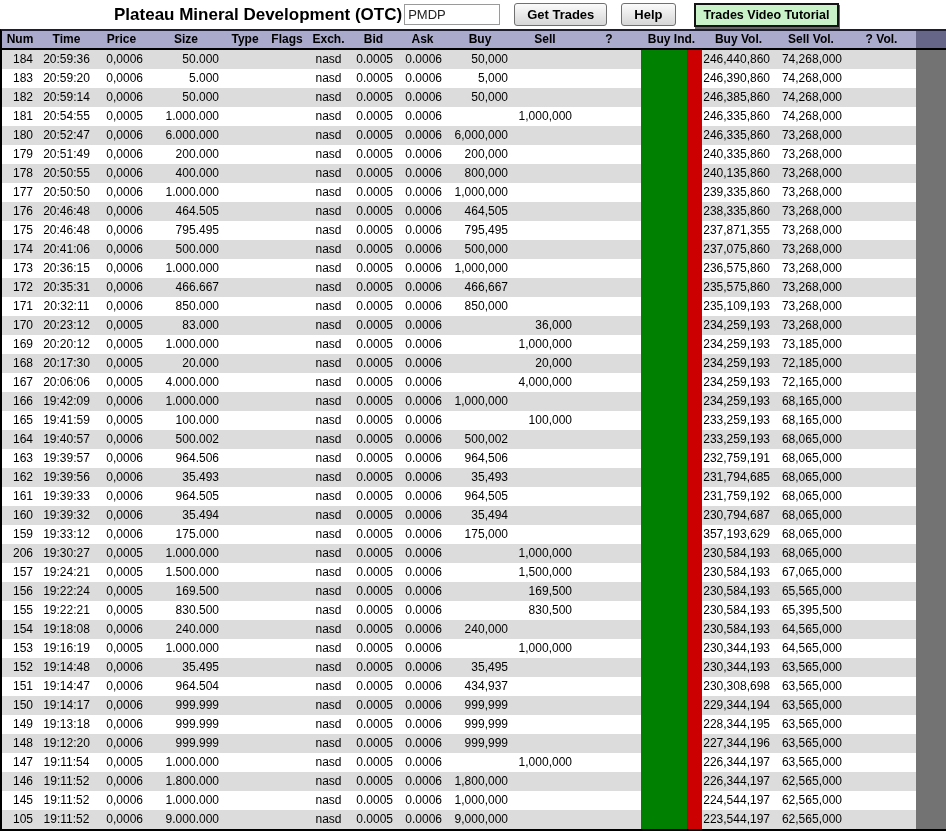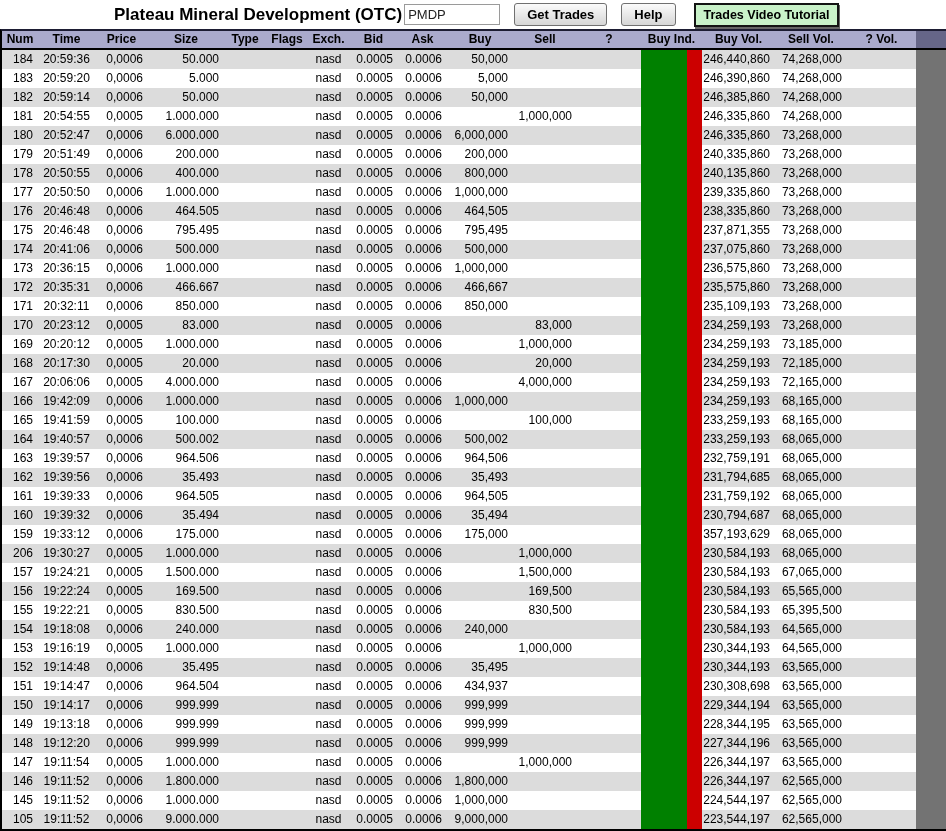--- a/index.html
+++ b/index.html
@@ -357,21 +357,21 @@
         <div class="c r">170</div>
         <div class="c ctr">20:23:12</div>
         <div class="c r">0,0005</div>
         <div class="c r">83.000</div>
         <div class="c"></div>
         <div class="c"></div>
         <div class="c ctr">nasd</div>
         <div class="c r">0.0005</div>
         <div class="c r">0.0006</div>
         <div class="c r"></div>
-        <div class="c r">83,000</div>
+        <div class="c r">36,000</div>
         <div class="c"></div>
         <div class="c ind"></div>
         <div class="c r">234,259,193</div>
         <div class="c r">73,268,000</div>
         <div class="c"></div>
       </div>
       <div class="grid row w">
         <div class="c r">169</div>
         <div class="c ctr">20:20:12</div>
         <div class="c r">0,0005</div>

